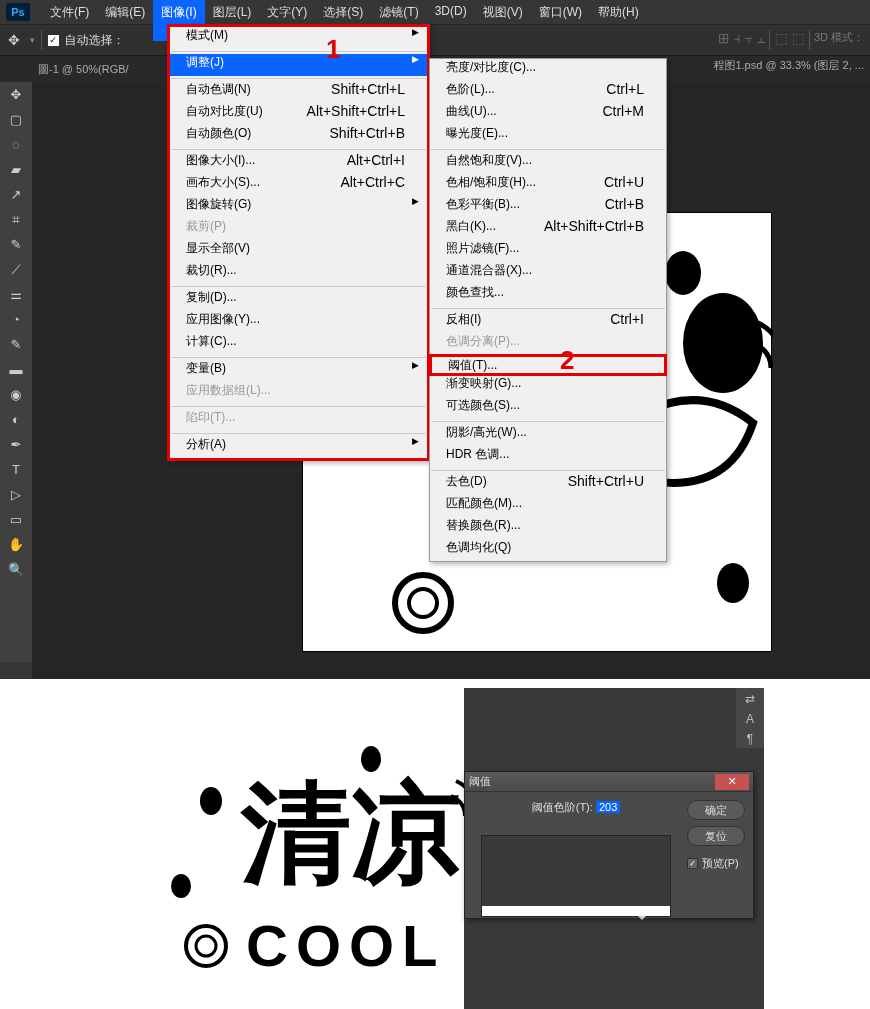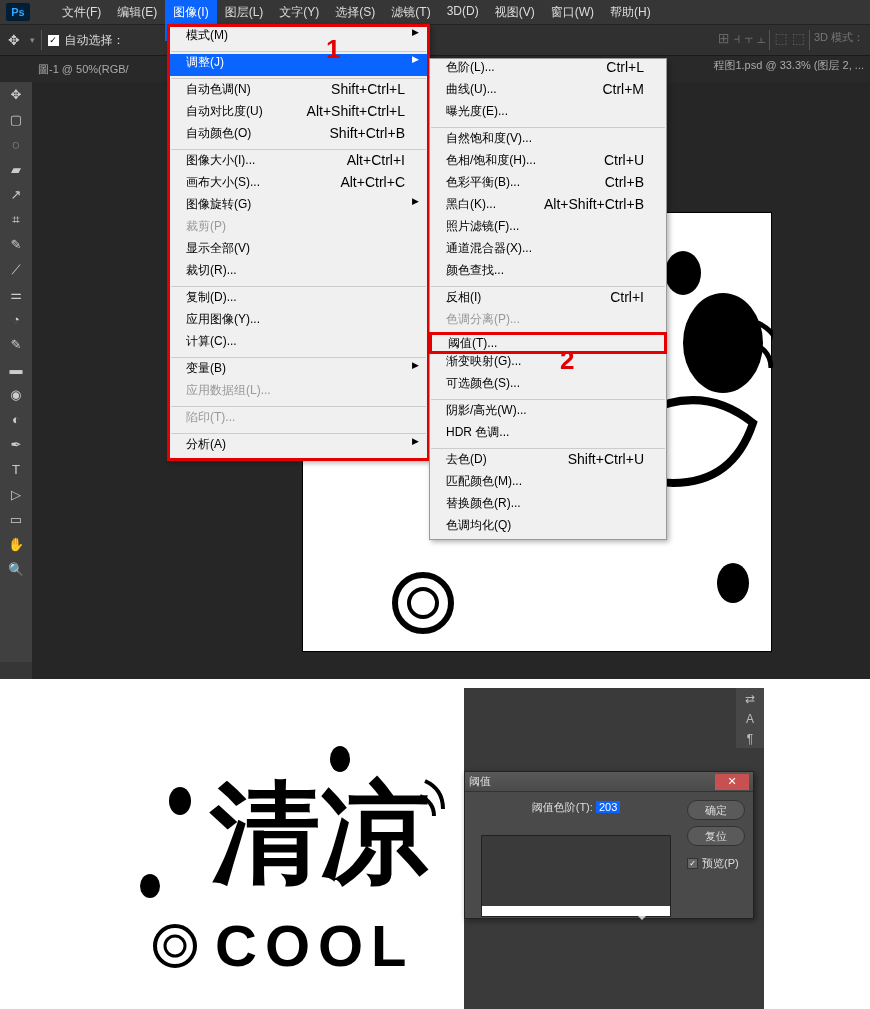--- a/index.html
+++ b/index.html
@@ -1,18 +1,18 @@
 <!DOCTYPE html>
 <html><head>
 <meta charset="utf-8">
 <style>
 *{margin:0;padding:0;box-sizing:border-box;font-family:"Microsoft YaHei",Arial,sans-serif}
 body{background:#fff;width:870px}
 .app{background:#363636;color:#ddd;width:870px;height:679px;position:relative;overflow:hidden}
-.menubar{background:#363636;height:24px;display:flex;align-items:center;font-size:12px;padding-left:6px;gap:16px}
+.menubar{background:#363636;height:24px;display:flex;align-items:center;font-size:12px;padding-left:6px;gap:4px}
 .ps-logo{width:24px;height:18px;background:#001e36;color:#31a8ff;font-weight:bold;font-size:11px;display:flex;align-items:center;justify-content:center;border-radius:2px;margin-right:8px}
 .menu-item{padding:20px 8px;cursor:default;color:#ddd}
 .menu-item.open{background:#0a64ff;color:#fff}
 .toolbar{height:32px;background:#303030;border-top:1px solid #222;border-bottom:1px solid #1a1a1a;display:flex;align-items:center;font-size:12px;gap:6px;padding-left:8px}
 .move-ico{width:16px;height:16px;position:relative}
 .move-ico::before{content:"✥";color:#ccc;font-size:14px}
 .divider{width:1px;height:20px;background:#555}
 .chk{width:11px;height:11px;background:#fff;display:inline-flex;align-items:center;justify-content:center;font-size:9px;color:#000}
 .doctab{height:26px;background:#292929;display:flex;align-items:center;font-size:11px;color:#aaa;padding-left:38px}
 .sidebar{position:absolute;left:0;top:82px;width:32px;background:#404040;height:580px;display:flex;flex-direction:column}
@@ -30,21 +30,21 @@
 .mrow.hl .arr{color:#fff}
 .mrow.disabled{color:#999}
 .msep{height:1px;background:#ccc;margin:2px 1px}
 .boxed{border:3px solid #e40000;margin:-1px}
 .red-num{position:absolute;color:#e40000;font-size:26px;font-weight:bold;z-index:50}
 .n1{left:326px;top:34px}
 .n2{left:560px;top:345px}
 .bot-img{width:656px;height:321px;margin:9px 0 0 108px;position:relative;background:#fff}
 .bot-app{position:absolute;right:0;top:0;width:300px;height:321px;background:#3a3a3a}
 .bot-app .st{width:28px;background:#474747;height:60px;position:absolute;right:0;top:0;display:flex;flex-direction:column;align-items:center;padding-top:4px;color:#bbb;font-size:12px;gap:6px}
-.bot-canvas{position:absolute;left:12px;top:23px;width:390px;height:280px;background:#fff}
+.bot-canvas{position:absolute;left:43px;top:23px;width:390px;height:280px;background:#fff}
 .dlg{position:absolute;left:356px;top:83px;width:290px;height:148px;background:#4a4a4a;border:1px solid #222;box-shadow:2px 2px 6px rgba(0,0,0,.4);color:#ddd;font-size:11px}
 .dlg-title{height:20px;background:linear-gradient(#595959,#4a4a4a);display:flex;align-items:center;padding:0 4px;border-bottom:1px solid #333}
 .dlg-title .x{margin-left:auto;width:34px;height:16px;background:#c75050;color:#fff;display:flex;align-items:center;justify-content:center;font-size:11px}
 .dlg-body{display:flex;padding:8px}
 .dlg-left{flex:1}
 .dlg-left .lbl{text-align:center;margin-bottom:20px}
 .dlg-left .lbl .val{background:#0a64ff;color:#fff;padding:0 3px}
 .histo{width:190px;height:82px;background:#3a3a3a;border:1px solid #222;position:relative;margin:0 auto}
 .histo::after{content:"";position:absolute;left:0;right:0;bottom:0;height:40px;background:linear-gradient(to top,#fff 0%,#fff 25%,transparent 25%);clip-path:polygon(0 100%,0 60%,5% 55%,15% 52%,35% 50%,55% 55%,70% 40%,82% 30%,86% 10%,88% 35%,92% 15%,100% 50%,100% 100%)}
 .histo-tri{position:absolute;bottom:-9px;left:155px;width:0;height:0;border:5px solid transparent;border-top-color:#ccc}
@@ -212,20 +212,23 @@
         <span>陷印(T)...</span>
       </div>
       <div class="msep"></div>
       <div class="mrow">
         <span>分析(A)</span>
         <span class="arr">▶</span>
       </div>
     </div>
   <div class="menu-dropdown m2" id="menu2">
       <div class="mrow">
+        <span>亮度/对比度(C)...</span>
+      </div>
+      <div class="mrow">
         <span>色阶(L)...</span>
         <span class="sc">Ctrl+L</span>
       </div>
       <div class="mrow">
         <span>曲线(U)...</span>
         <span class="sc">Ctrl+M</span>
       </div>
       <div class="mrow">
         <span>曝光度(E)...</span>
       </div>

